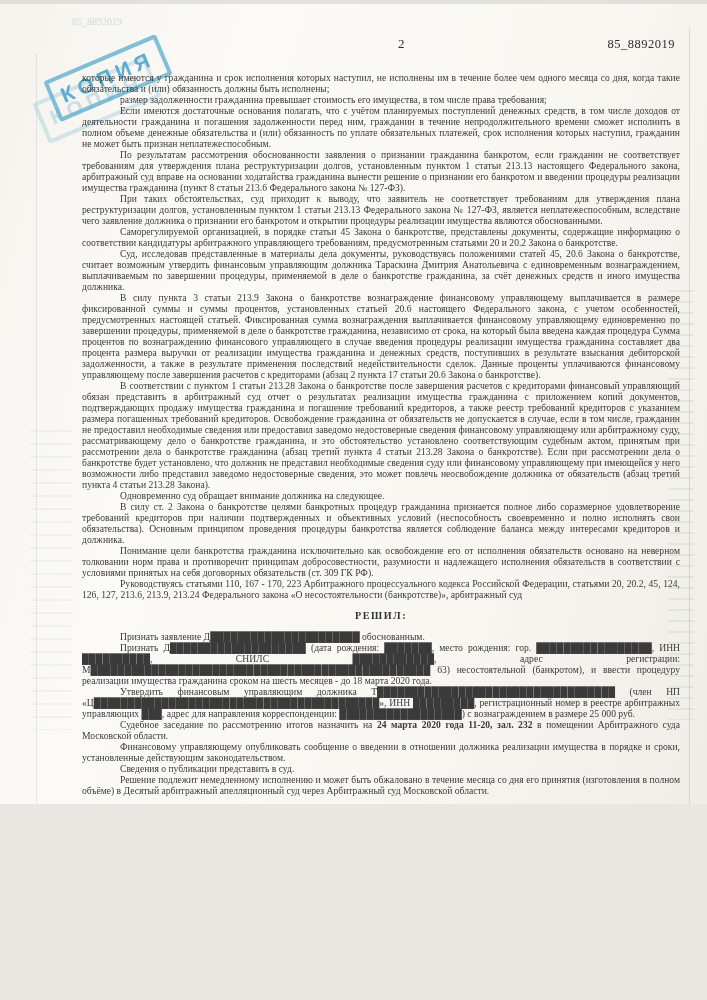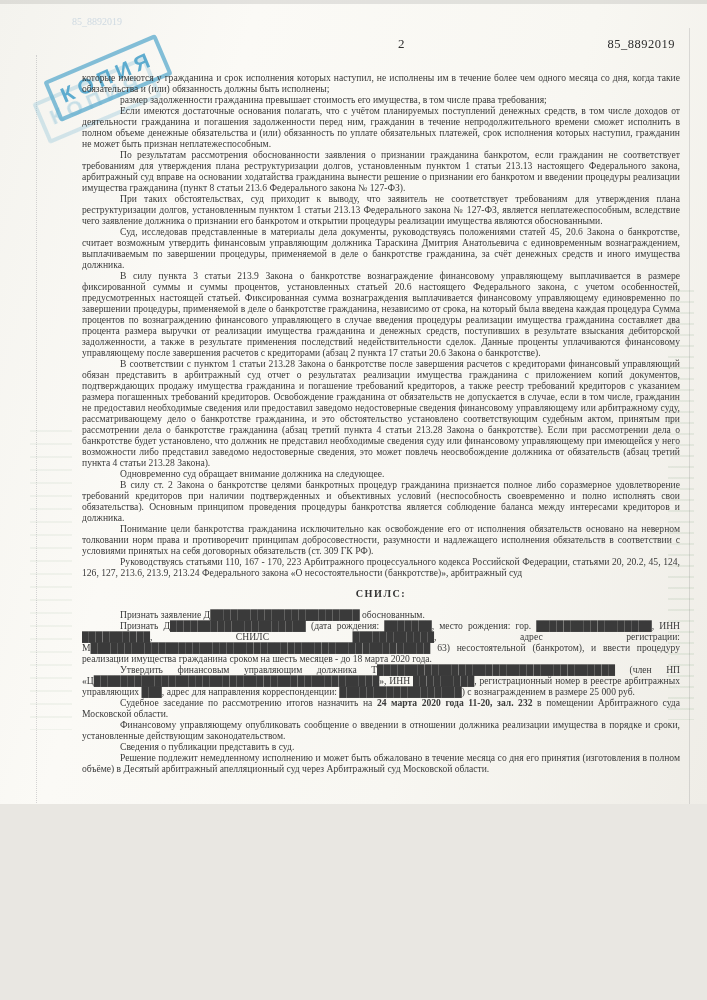--- a/index.html
+++ b/index.html
@@ -85,29 +85,30 @@
 
   <div class="copy-stamp echo">КОПИЯ</div>
   <div class="copy-stamp">КОПИЯ</div>
 
   <div class="body-text">
     <p class="noindent">которые имеются у гражданина и срок исполнения которых наступил, не исполнены им в течение более чем одного месяца со дня, когда такие обязательства и (или) обязанность должны быть исполнены;</p>
     <p>размер задолженности гражданина превышает стоимость его имущества, в том числе права требования;</p>
     <p>Если имеются достаточные основания полагать, что с учётом планируемых поступлений денежных средств, в том числе доходов от деятельности гражданина и погашения задолженности перед ним, гражданин в течение непродолжительного времени сможет исполнить в полном объеме денежные обязательства и (или) обязанность по уплате обязательных платежей, срок исполнения которых наступил, гражданин не может быть признан неплатежеспособным.</p>
     <p>По результатам рассмотрения обоснованности заявления о признании гражданина банкротом, если гражданин не соответствует требованиям для утверждения плана реструктуризации долгов, установленным пунктом 1 статьи 213.13 настоящего Федерального закона, арбитражный суд вправе на основании ходатайства гражданина вынести решение о признании его банкротом и введении процедуры реализации имущества гражданина (пункт 8 статьи 213.6 Федерального закона № 127-ФЗ).</p>
     <p>При таких обстоятельствах, суд приходит к выводу, что заявитель не соответствует требованиям для утверждения плана реструктуризации долгов, установленным пунктом 1 статьи 213.13 Федерального закона № 127-ФЗ, является неплатежеспособным, вследствие чего заявление должника о признании его банкротом и открытии процедуры реализации имущества являются обоснованными.</p>
+    <p>Саморегулируемой организацией, в порядке статьи 45 Закона о банкротстве, представлены документы, содержащие информацию о соответствии кандидатуры арбитражного управляющего требованиям, предусмотренным статьями 20 и 20.2 Закона о банкротстве.</p>
     <p>Суд, исследовав представленные в материалы дела документы, руководствуясь положениями статей 45, 20.6 Закона о банкротстве, считает возможным утвердить финансовым управляющим должника Тараскина Дмитрия Анатольевича с единовременным вознаграждением, выплачиваемым по завершении процедуры, применяемой в деле о банкротстве гражданина, за счёт денежных средств и иного имущества должника.</p>
     <p>В силу пункта 3 статьи 213.9 Закона о банкротстве вознаграждение финансовому управляющему выплачивается в размере фиксированной суммы и суммы процентов, установленных статьей 20.6 настоящего Федерального закона, с учетом особенностей, предусмотренных настоящей статьей. Фиксированная сумма вознаграждения выплачивается финансовому управляющему единовременно по завершении процедуры, применяемой в деле о банкротстве гражданина, независимо от срока, на который была введена каждая процедура Сумма процентов по вознаграждению финансового управляющего в случае введения процедуры реализации имущества гражданина составляет два процента размера выручки от реализации имущества гражданина и денежных средств, поступивших в результате взыскания дебиторской задолженности, а также в результате применения последствий недействительности сделок. Данные проценты уплачиваются финансовому управляющему после завершения расчетов с кредиторами (абзац 2 пункта 17 статьи 20.6 Закона о банкротстве).</p>
     <p>В соответствии с пунктом 1 статьи 213.28 Закона о банкротстве после завершения расчетов с кредиторами финансовый управляющий обязан представить в арбитражный суд отчет о результатах реализации имущества гражданина с приложением копий документов, подтверждающих продажу имущества гражданина и погашение требований кредиторов, а также реестр требований кредиторов с указанием размера погашенных требований кредиторов. Освобождение гражданина от обязательств не допускается в случае, если в том числе, гражданин не предоставил необходимые сведения или предоставил заведомо недостоверные сведения финансовому управляющему или арбитражному суду, рассматривающему дело о банкротстве гражданина, и это обстоятельство установлено соответствующим судебным актом, принятым при рассмотрении дела о банкротстве гражданина (абзац третий пункта 4 статьи 213.28 Закона о банкротстве). Если при рассмотрении дела о банкротстве будет установлено, что должник не представил необходимые сведения суду или финансовому управляющему при имеющейся у него возможности либо представил заведомо недостоверные сведения, это может повлечь неосвобождение должника от обязательств (абзац третий пункта 4 статьи 213.28 Закона).</p>
     <p>Одновременно суд обращает внимание должника на следующее.</p>
     <p>В силу ст. 2 Закона о банкротстве целями банкротных процедур гражданина признается полное либо соразмерное удовлетворение требований кредиторов при наличии подтвержденных и объективных условий (неспособность своевременно и полно исполнять свои обязательства). Основным принципом проведения процедуры банкротства является соблюдение баланса между интересами кредиторов и должника.</p>
     <p>Понимание цели банкротства гражданина исключительно как освобождение его от исполнения обязательств основано на неверном толковании норм права и противоречит принципам добросовестности, разумности и надлежащего исполнения обязательств в соответствии с условиями принятых на себя договорных обязательств (ст. 309 ГК РФ).</p>
     <p>Руководствуясь статьями 110, 167 - 170, 223 Арбитражного процессуального кодекса Российской Федерации, статьями 20, 20.2, 45, 124, 126, 127, 213.6, 213.9, 213.24 Федерального закона «О несостоятельности (банкротстве)», арбитражный суд</p>
 
-    <p class="reshil">СНИЛС:</p>
+    <p class="reshil">РЕШИЛ:</p>
 
     <p>Признать заявление Д██████████████████████ обоснованным.</p>
     <p>Признать Д████████████████████ (дата рождения: ███████, место рождения: гор. █████████████████, ИНН ██████████, СНИЛС ████████████, адрес регистрации: М██████████████████████████████████████████████████ 63) несостоятельной (банкротом), и ввести процедуру реализации имущества гражданина сроком на шесть месяцев - до 18 марта 2020 года.</p>
     <p>Утвердить финансовым управляющим должника Т███████████████████████████████████ (член НП «Ц██████████████████████████████████████████», ИНН █████████, регистрационный номер в реестре арбитражных управляющих ███, адрес для направления корреспонденции: ██████████████████) с вознаграждением в размере 25 000 руб.</p>
     <p><span>Судебное заседание по рассмотрению итогов назначить на </span><b>24 марта 2020 года 11-20, зал. 232</b><span> в помещении Арбитражного суда Московской области.</span></p>
     <p>Финансовому управляющему опубликовать сообщение о введении в отношении должника реализации имущества в порядке и сроки, установленные действующим законодательством.</p>
     <p>Сведения о публикации представить в суд.</p>
     <p>Решение подлежит немедленному исполнению и может быть обжаловано в течение месяца со дня его принятия (изготовления в полном объёме) в Десятый арбитражный апелляционный суд через Арбитражный суд Московской области.</p>
   </div>
 

